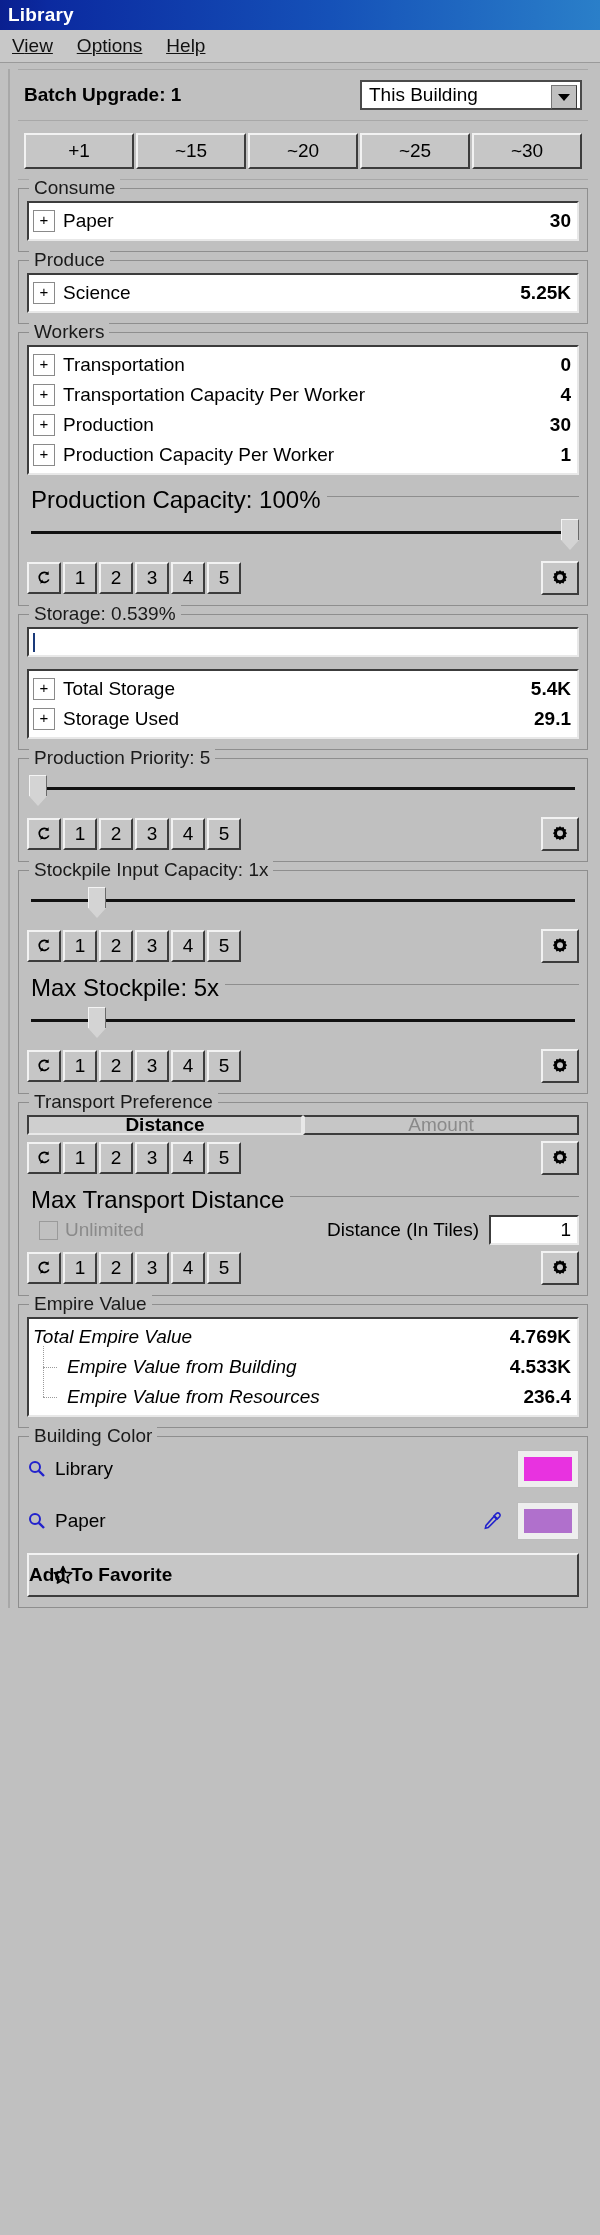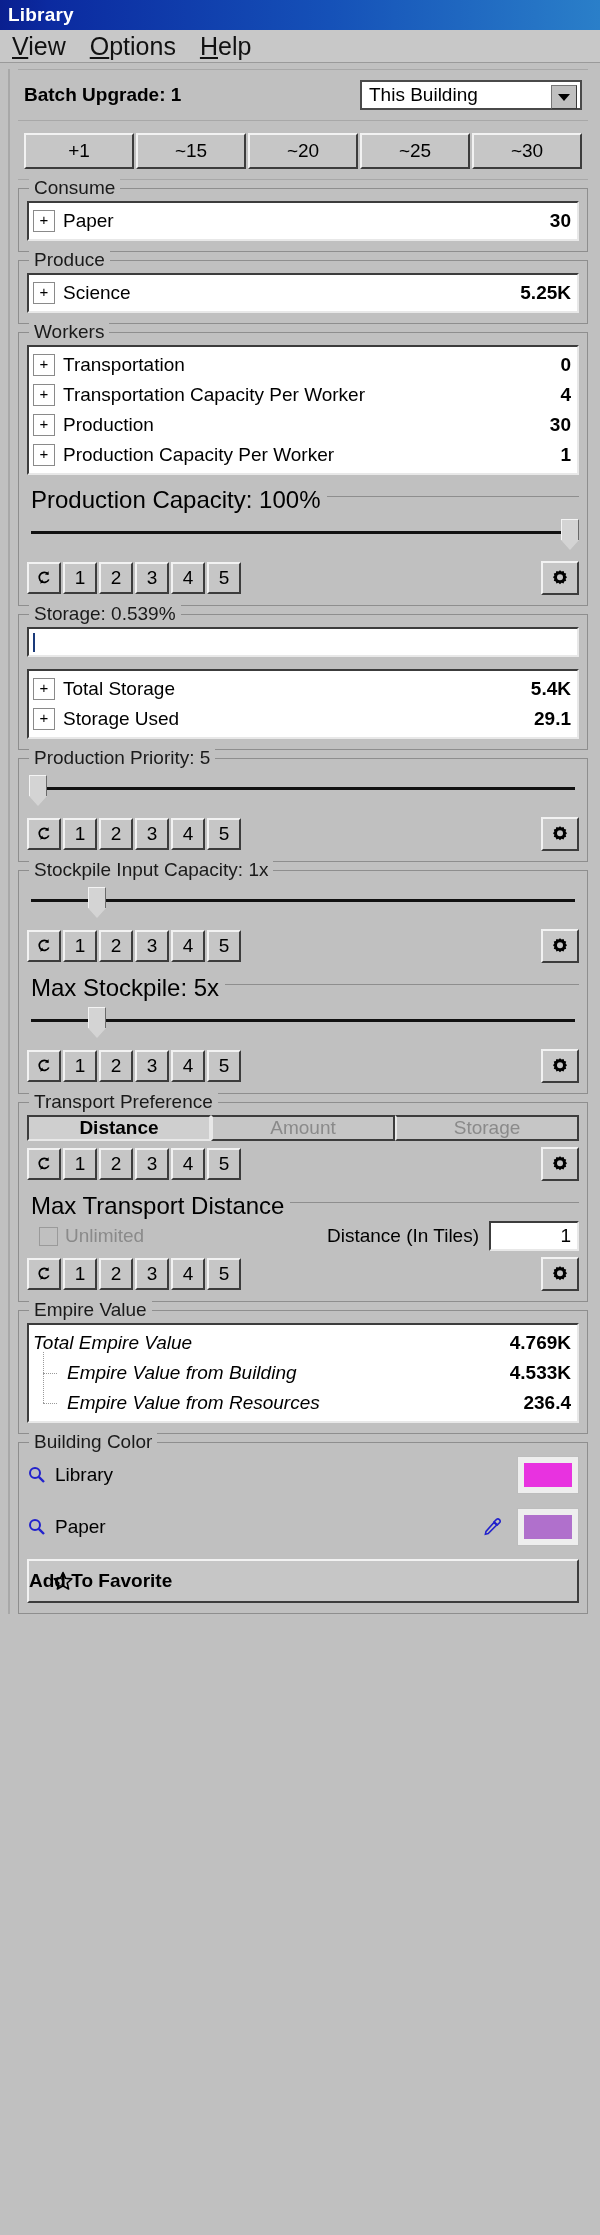--- a/index.html
+++ b/index.html
@@ -36,24 +36,25 @@
   .menubar {
     height: 32px;
     background: #c8c8c8;
     display: flex;
     align-items: center;
     padding-left: 12px;
     gap: 24px;
     border-bottom: 1px solid #9a9a9a;
   }
   .menu-item {
-    font-size: 25px;
+    font-size: 19px;
     color: #111;
     cursor: default;
     white-space: nowrap;
+    text-decoration: underline;
   }
   .menu-item .accel { text-decoration: underline; }
 
   
   .panel {
     background: #c0c0c0;
     padding: 0 4px 0 4px;
     position: relative;
   }
   .vline-left {
@@ -285,21 +286,21 @@
   .ctrl-row .wbtn.sq { width: 34px; height: 32px; }
   .ctrl-row .spacer { flex: 1 1 auto; }
   .ctrl-row .wbtn.gear { width: 38px; height: 34px; }
 
   .icon-svg { display:block; }
 
   
   .seg-row { display: flex; gap: 0px; margin-top: 12px; }
   .seg {
     flex: 1 1 0;
-    height: 26px;
+    height: 20px;
     display: flex; align-items: center; justify-content: center;
     font-size: 19px;
     background: #c6c6c6;
     border-top: 2px solid #3c3c3c;
     border-left: 2px solid #e8e8e8;
     border-right: 2px solid #3c3c3c;
     border-bottom: 2px solid #3c3c3c;
     box-sizing: border-box;
     color: #8a8a8a;
     cursor: default;
@@ -612,21 +613,20 @@
       </div>
     </div>
   </div>
 
   <div class="group">
     <span class="legend">Transport Preference</span>
 
     <div class="seg-row">
       <div class="seg active">Distance</div>
       <div class="seg">Amount</div>
-      <div class="seg">Storage</div>
     </div>
 
     <div class="ctrl-row">
       <div class="grp">
         <div class="wbtn sq">
           <svg class="icon-svg" width="18" height="18" viewBox="0 0 18 18" aria-hidden="true">
             <path d="M13 5 A5 5 0 1 0 13.8 10.5" fill="none" stroke="#000" stroke-width="1.7"></path>
             <path d="M13.6 2.2 L13.6 6.0 L9.9 5.4 Z" fill="#000"></path>
             <path d="M5 14.5 L8.6 13.6 L7.2 10.6 Z" fill="#000"></path>
           </svg>

